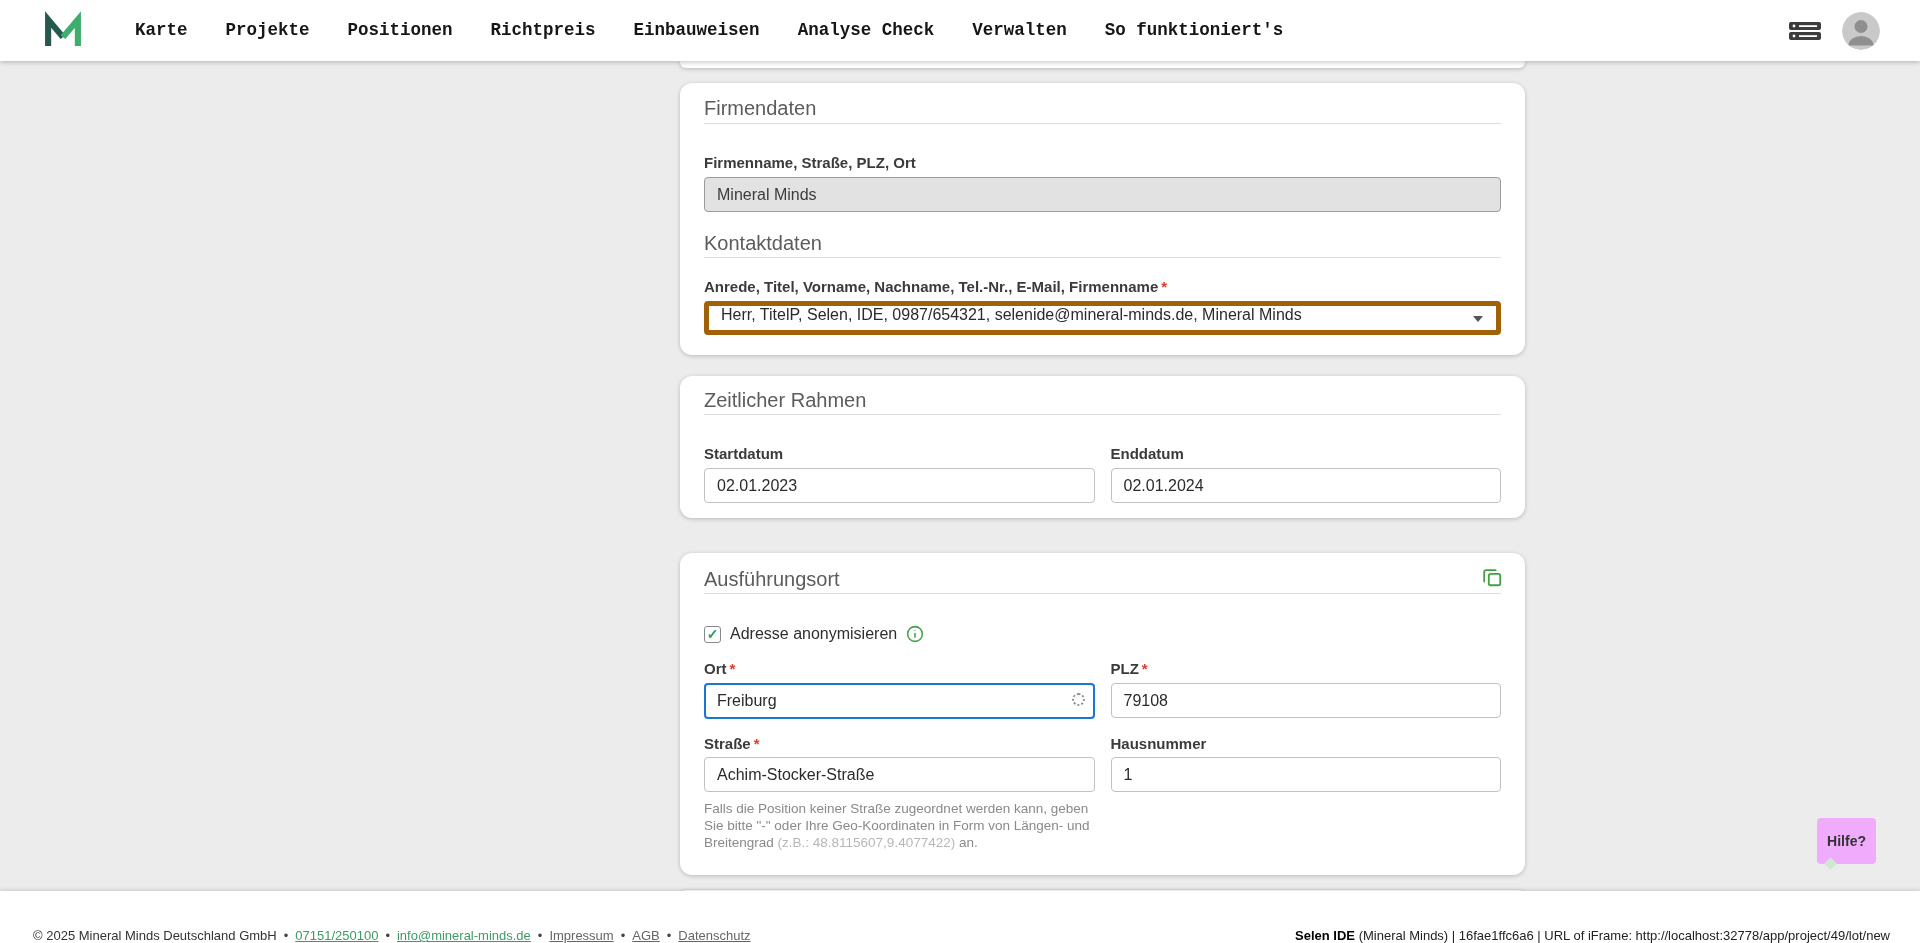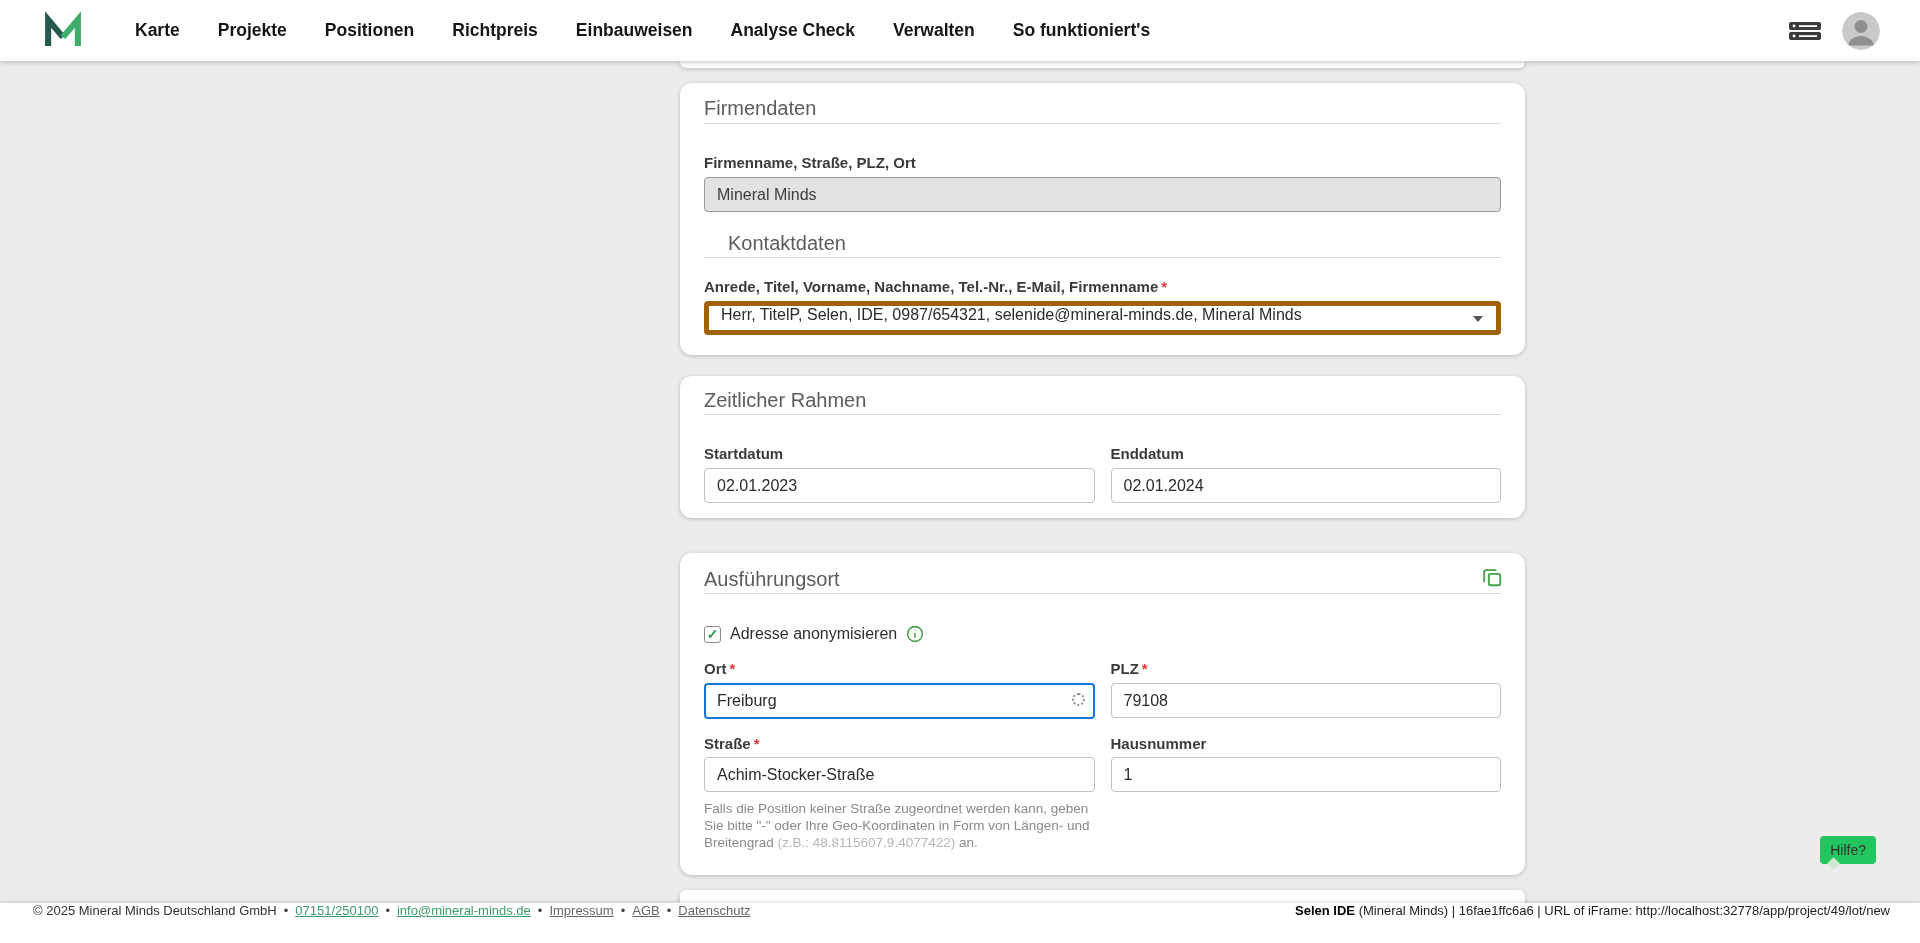--- a/index.html
+++ b/index.html
@@ -13,20 +13,21 @@
     color:#2b2b2b;
   }
 
   
   .navbar {
     position:absolute; top:0; left:0; right:0; height:61px;
     background:#fff;
     box-shadow:0 1px 5px rgba(0,0,0,.25);
     display:flex; align-items:center;
     z-index:30;
+    font-family:Liberation Mono, monospace;
   }
   .logo { margin-left:42px; width:42px; height:42px; display:flex; align-items:center; cursor:pointer; }
   .nav-items { display:flex; margin-left:32px; }
   .nav-item {
     padding:0 19px;
     font-size:17.5px; font-weight:600; color:#161616;
     line-height:61px; cursor:pointer; white-space:nowrap;
   }
   .nav-right { margin-left:auto; display:flex; align-items:center; gap:20px; margin-right:40px; }
   .server-icon { cursor:pointer; display:flex; }
@@ -45,21 +46,21 @@
   .card-ort { top:492px; height:322px; padding:14px 24px 0; }
   .card-bottom { top:829px; height:20px; border-radius:6px 6px 0 0; }
 
   .section-title { margin:0; font-size:20px; font-weight:400; color:#5c5c5c; line-height:24px; }
   .rule { border-bottom:1px solid #dcdcdc; margin-top:3px; }
   .rule-t2 { margin-top:2px; }
 
   .field-label { display:block; font-size:15px; font-weight:700; color:#3b3b3b; line-height:18px; }
   .req { color:#e53935; margin-left:3px; font-weight:700; }
 
-  .mt21 { margin-top:30px; } .mt20 { margin-top:20px; } .mt19 { margin-top:19px;margin-left:24px; }
+  .mt21 { margin-top:30px; } .mt20 { margin-top:20px; } .mt19 { margin-top:19px; }
   .mt16 { margin-top:16px; } .mt8 { margin-top:8px; }
 
   .input {
     display:block; width:100%; height:35px; margin-top:5px;
     border:1px solid #c2c2c2; border-radius:4px;
     padding:0 12px; font-size:16px; color:#2b2b2b;
     font-family:inherit; background:#fff; outline:none;
   }
   .input.readonly { background:#e2e2e2; border-color:#9b9b9b; color:#3c3c3c; }
   .input.focused { border:2px solid #1976d2; height:36px; padding:0 11px; }
@@ -101,34 +102,34 @@
     width:13px; height:13px;
     border:2px dotted #8f8f8f; border-radius:50%;
     animation:spin 1.4s linear infinite;
   }
 
   .hint { font-size:13.5px; line-height:17px; color:#8a8a8a; }
   .hint .muted { color:#b7b7b7; }
 
   .help-btn {
     position:absolute; right:44px; bottom:39px;
-    background:#22c55e; color:#333;
-    font-size:14px; line-height:1; padding:7px 10px;
-    border-radius:4px; cursor:pointer; z-index:5;
+    background:#f0abfc; color:#333;
+    font-size:14px; line-height:1; padding:16px 10px;
+    border-radius:4px; cursor:pointer; z-index:5;font-weight:bold;
   }
   .help-btn::after {
     content:""; position:absolute; left:9px; bottom:-4px;
     width:9px; height:9px; background:#cfe7d0; transform:rotate(45deg);
   }
 
   
   .footer {
-    position:absolute; bottom:0; left:0; right:0; height:40px;
+    position:absolute; bottom:0; left:0; right:0; height:52px;
     background:#fff; box-shadow:0 -1px 4px rgba(0,0,0,.15);
-    display:flex; align-items:flex-start;
+    display:flex; align-items:flex-end;
     font-size:13px; color:#333; z-index:40;
   }
   .footer-left { margin-left:33px; display:flex; align-items:center; gap:7px; white-space:nowrap; }
   .footer-sep { color:#444; }
   .link-green { color:#3d9b68; text-decoration:underline; cursor:pointer; }
   .link-gray { color:#666; text-decoration:underline; cursor:pointer; }
   .footer-right { margin-left:auto; margin-right:30px; white-space:nowrap; color:#222; }
   .footer-right b { color:#000; }
 </style>
 </head>

